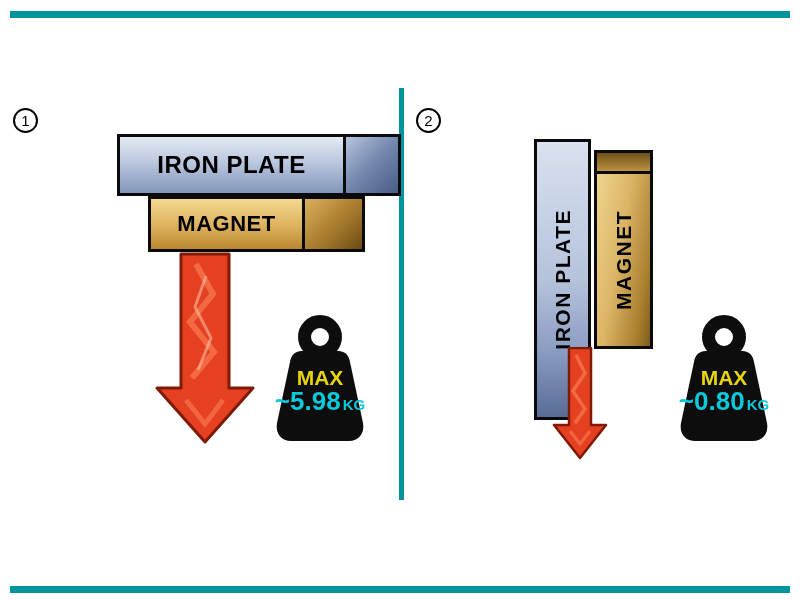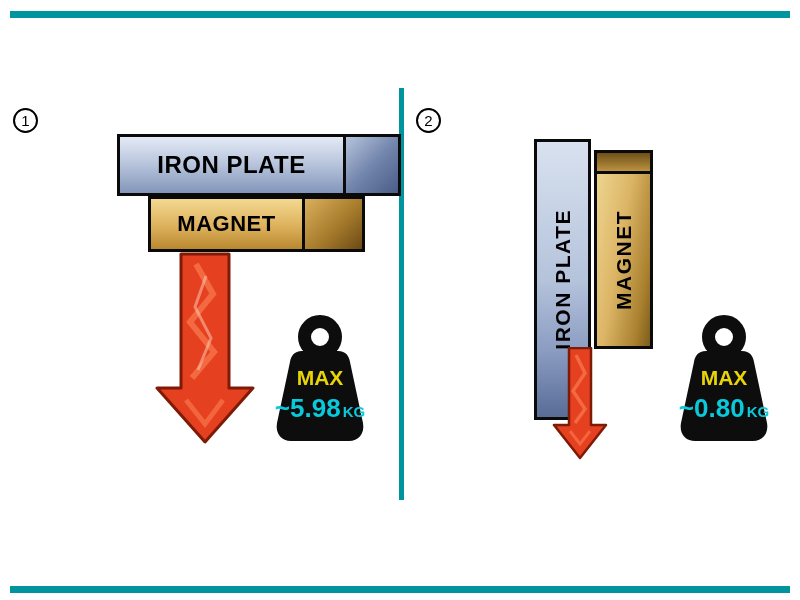--- a/index.html
+++ b/index.html
@@ -48,21 +48,21 @@
 
   
   .arrow { position:absolute; }
   .arrow-1 { left:150px; top:251px; width:110px; height:194px; }
   .arrow-2 { left:551px; top:347px; width:58px; height:114px; }
 
   
   .weight { position:absolute; width:104px; height:132px; }
   .weight svg { position:absolute; left:0; top:0; width:100%; height:100%; }
   .wtext { position:absolute; left:0; right:0; top:54px; text-align:center; line-height:1; }
-  .wmax  { color:#e9d406; font-weight:bold; font-size:21px; margin-bottom:7px; }
+  .wmax  { color:#e9d406; font-weight:bold; font-size:21px; }
   .wval  { color:#09c9db; font-weight:bold; font-size:26px; white-space:nowrap; }
   .wunit { font-size:15px; margin-left:2px; }
   .weight-1 { left:268px; top:313px; }
   .weight-2 { left:672px; top:313px; }
 </style>
 </head>
 <body>
 
 <div class="canvas">
 

